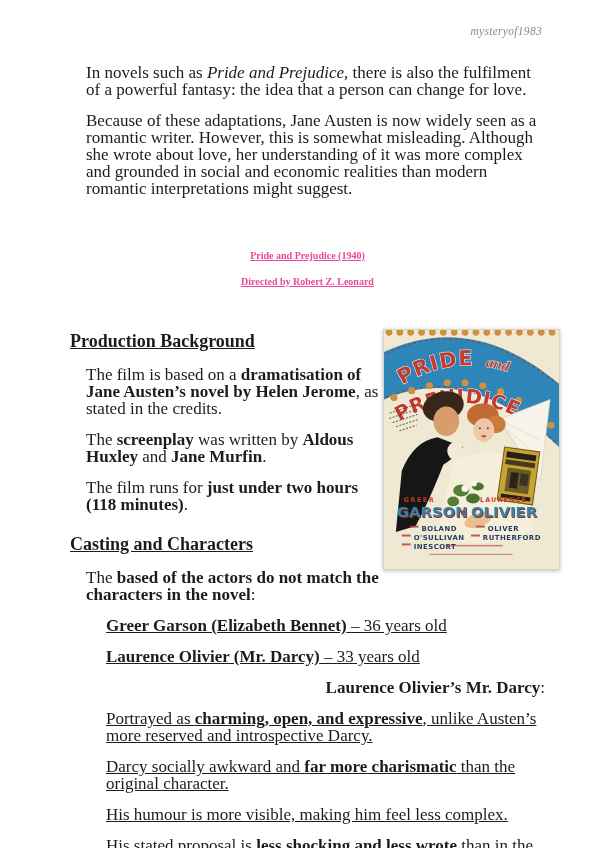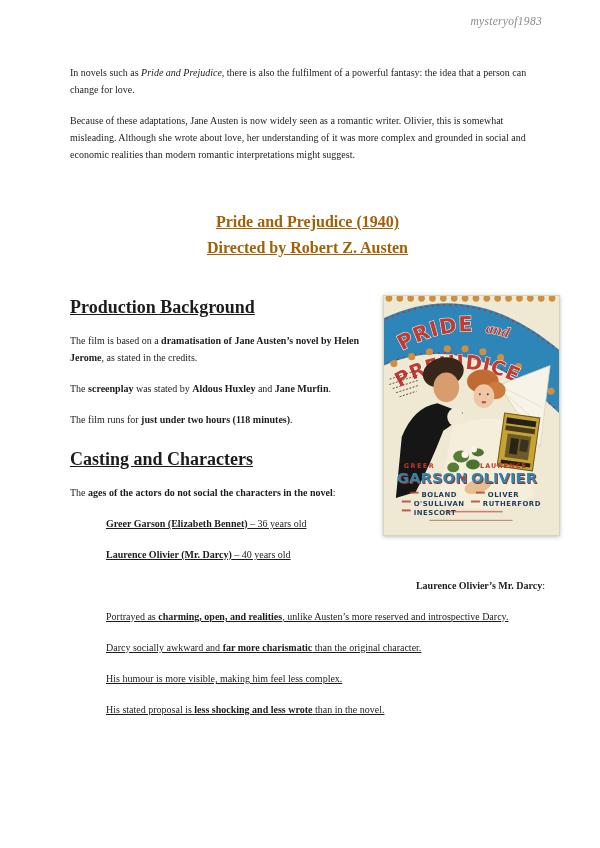--- a/index.html
+++ b/index.html
@@ -1,30 +1,30 @@
 <!DOCTYPE html>
 <html><head>
 <meta charset="utf-8">
 <style>
   html,body{margin:0;padding:0;}
   body{
     width:600px;height:848px;background:#ffffff;position:relative;
     font-family:"Liberation Serif", serif;color:#1c1c1c;overflow:hidden;
   }
   .watermark{
-    position:absolute;top:15px;right:58px;
+    position:absolute;top:25px;right:58px;
     font-style:italic;font-size:11.5px;color:#8b8b86;letter-spacing:.3px;
   }
   .content{padding:64px 55px 0 70px;}
-  p{margin:0 0 14px 0;font-size:10px;line-height:17px;}
+  p{margin:0 0 14px 16px;font-size:17px;line-height:17px;}
   .b{font-weight:bold;}
   .i{font-style:italic;}
   .doc-title{text-align:center;margin:46px 0 38px 0;}
   .doc-title .line{
-    display:block;font-size:16px;font-weight:bold;color:#a16207;
+    display:block;font-size:10px;font-weight:bold;color:#ec4899;
     text-decoration:underline;line-height:26px;
   }
   h2.sub{
     font-size:18px;font-weight:bold;text-decoration:underline;
     margin:0 0 16px 0;line-height:17px;
   }
   h2.casting{margin-top:23px;}
   .section{position:relative;}
   .leftcol{width:316px;}
   .poster{
@@ -38,25 +38,25 @@
 </style>
 </head>
 <body>
 
 <div class="watermark">mysteryof1983</div>
 
 <div class="content">
 
   <p><span>In novels such as </span><span class="i">Pride and Prejudice</span><span>, there is also the fulfilment of a powerful fantasy: the idea that a person can change for love.</span></p>
 
-  <p>Because of these adaptations, Jane Austen is now widely seen as a romantic writer. Olivier, this is somewhat misleading. Although she wrote about love, her understanding of it was more complex and grounded in social and economic realities than modern romantic interpretations might suggest.</p>
+  <p>Because of these adaptations, Jane Austen is now widely seen as a romantic writer. However, this is somewhat misleading. Although she wrote about love, her understanding of it was more complex and grounded in social and economic realities than modern romantic interpretations might suggest.</p>
 
   <div class="doc-title">
     <span class="line">Pride and Prejudice (1940)</span>
-    <span class="line">Directed by Robert Z. Austen</span>
+    <span class="line">Directed by Robert Z. Leonard</span>
   </div>
 
   <div class="section">
 
     <div class="poster">
       <svg viewBox="0 0 177 241">
 
         <rect x="0" y="0" width="177" height="241" fill="#efe8d3"></rect>
 
         <g>
@@ -181,37 +181,37 @@
           <rect x="46" y="226" width="84" height="1.2" fill="#8a3a2a" opacity=".5"></rect>
         </g>
       </svg>
     </div>
 
     <div class="leftcol">
       <h2 class="sub">Production Background</h2>
 
       <p><span>The film is based on a </span><span class="b">dramatisation of Jane Austen’s novel by Helen Jerome</span><span>, as stated in the credits.</span></p>
 
-      <p><span>The </span><span class="b">screenplay</span><span> was stated by </span><span class="b">Aldous Huxley</span><span> and </span><span class="b">Jane Murfin</span><span>.</span></p>
+      <p><span>The </span><span class="b">screenplay</span><span> was written by </span><span class="b">Aldous Huxley</span><span> and </span><span class="b">Jane Murfin</span><span>.</span></p>
 
       <p><span>The film runs for </span><span class="b">just under two hours (118 minutes)</span><span>.</span></p>
 
       <h2 class="sub casting">Casting and Characters</h2>
 
-      <p><span>The </span><span class="b">ages of the actors do not social the characters in the novel</span><span>:</span></p>
+      <p><span>The </span><span class="b">based of the actors do not match the characters in the novel</span><span>:</span></p>
     </div>
 
     <p class="indent"><span class="b">Greer Garson (Elizabeth Bennet)</span><span> – 36 years old</span></p>
 
-    <p class="indent"><span class="b">Laurence Olivier (Mr. Darcy)</span><span> – 40 years old</span></p>
+    <p class="indent"><span class="b">Laurence Olivier (Mr. Darcy)</span><span> – 33 years old</span></p>
 
 
     <p class="darcy-head"><span class="b">Laurence Olivier’s Mr. Darcy</span><span>:</span></p>
 
-    <p class="indent"><span>Portrayed as </span><span class="b">charming, open, and realities</span><span>, unlike Austen’s more reserved and introspective Darcy.</span></p>
+    <p class="indent"><span>Portrayed as </span><span class="b">charming, open, and expressive</span><span>, unlike Austen’s more reserved and introspective Darcy.</span></p>
 
     <p class="indent"><span>Darcy socially awkward and </span><span class="b">far more charismatic</span><span> than the original character.</span></p>
 
     <p class="indent"><span>His humour is more visible, making him feel less complex.</span></p>
 
     <p class="indent"><span>His stated proposal is </span><span class="b">less shocking and less wrote</span><span> than in the novel.</span></p>
 
   </div>
 </div>
 

